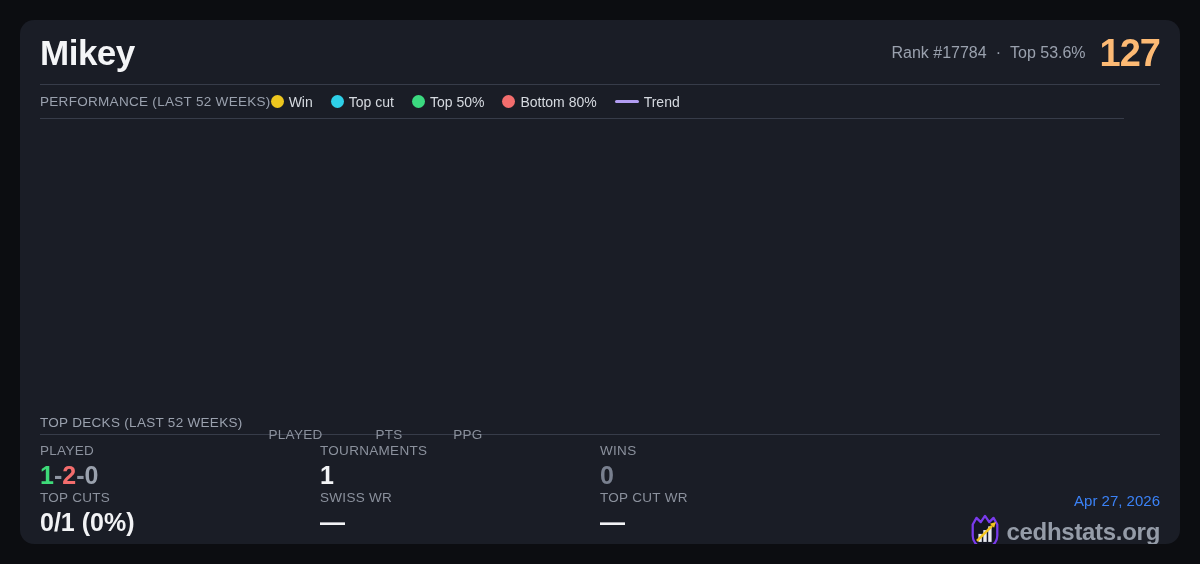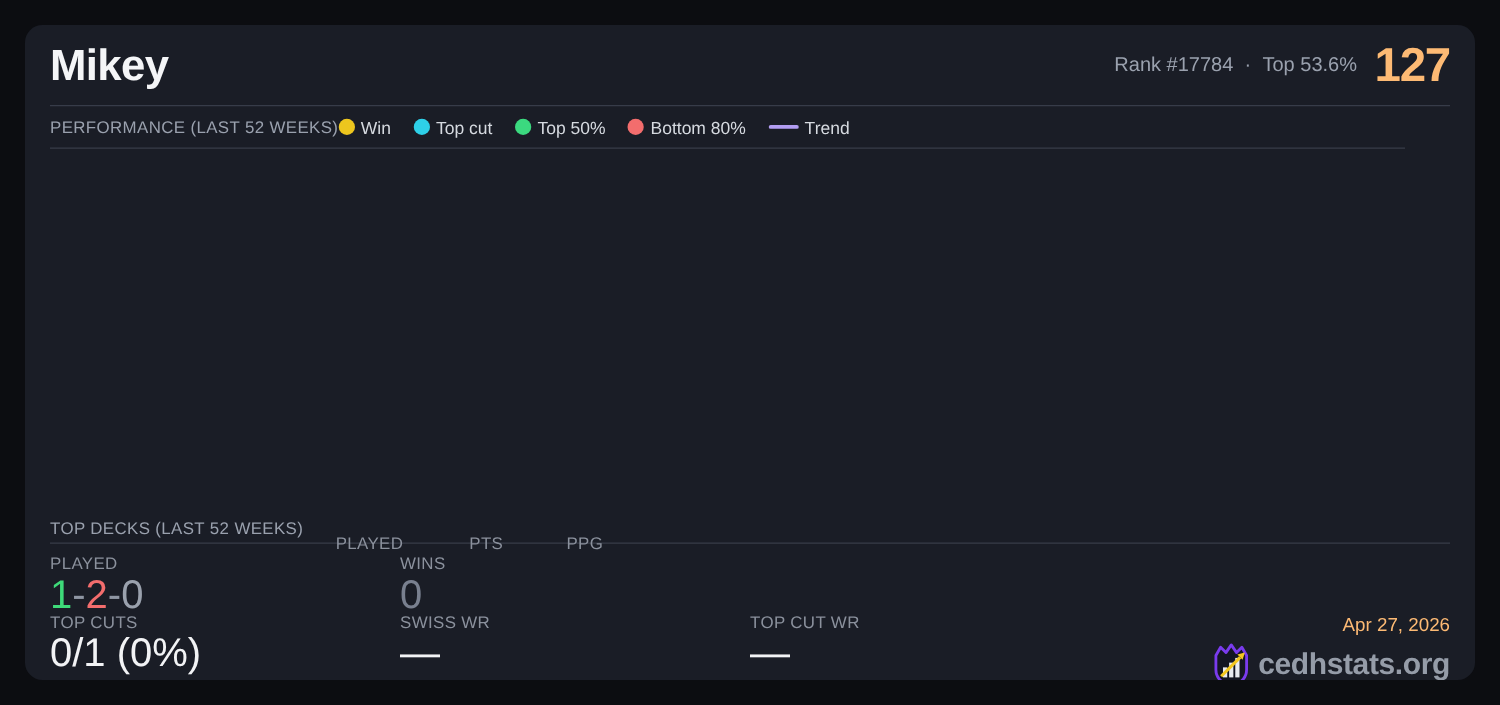--- a/index.html
+++ b/index.html
@@ -30,24 +30,24 @@
   
   .decks-row{height:23px;display:flex;align-items:center;}
   .decks-cols{display:flex;}
   .decks-col{width:80px;text-align:right;font-size:13.5px;color:#8b919d;letter-spacing:0.3px;margin-top:24px;}
 
   
   .stats{padding-top:7px;}
   .stats-row{display:flex;}
   .stat{width:280px;box-sizing:border-box;}
   .stat-label{font-size:13.5px;color:#8b919d;letter-spacing:0.3px;margin:1px 0 3px 0;}
-  .stat-value{font-size:32px;font-weight:400;color:#f2f3f5;line-height:28px;}
+  .stat-value{font-size:25px;font-weight:700;color:#f2f3f5;line-height:28px;}
   .stat-value .sep{color:#8f96a3;}
   .meta-block{width:280px;display:flex;flex-direction:column;align-items:flex-end;justify-content:flex-start;}
-  .date{font-size:15px;color:#fdba74;margin:3px 0 4px 0;}
+  .date{font-size:15px;color:#3b82f6;margin:3px 0 4px 0;}
   .brand{display:flex;align-items:center;gap:5px;}
   .brand-text{font-size:24px;font-weight:700;color:#959ca8;letter-spacing:-0.3px;}
 </style>
 </head>
 <body>
 
 <div class="card">
 
   <div class="header-row hairline">
     <div class="player-name">Mikey</div>
@@ -100,20 +100,24 @@
 
   <div class="stats">
     <div class="stats-row">
       <div class="stat">
         <div class="stat-label">PLAYED</div>
         <div class="stat-value">
           <span style="color: rgb(62, 218, 121);">1</span><span class="sep">-</span><span style="color: rgb(243, 109, 109);">2</span><span class="sep">-</span><span style="color: rgb(154, 161, 173);">0</span>
         </div>
       </div>
       <div class="stat">
+        <div class="stat-label">TOURNAMENTS</div>
+        <div class="stat-value" style="color: rgb(242, 243, 245);">1</div>
+      </div>
+      <div class="stat">
         <div class="stat-label">WINS</div>
         <div class="stat-value" style="color: rgb(121, 128, 143);">0</div>
       </div>
     </div>
 
     <div class="stats-row">
       <div class="stat">
         <div class="stat-label">TOP CUTS</div>
         <div class="stat-value" style="color: rgb(242, 243, 245);">0/1 (0%)</div>
       </div>

